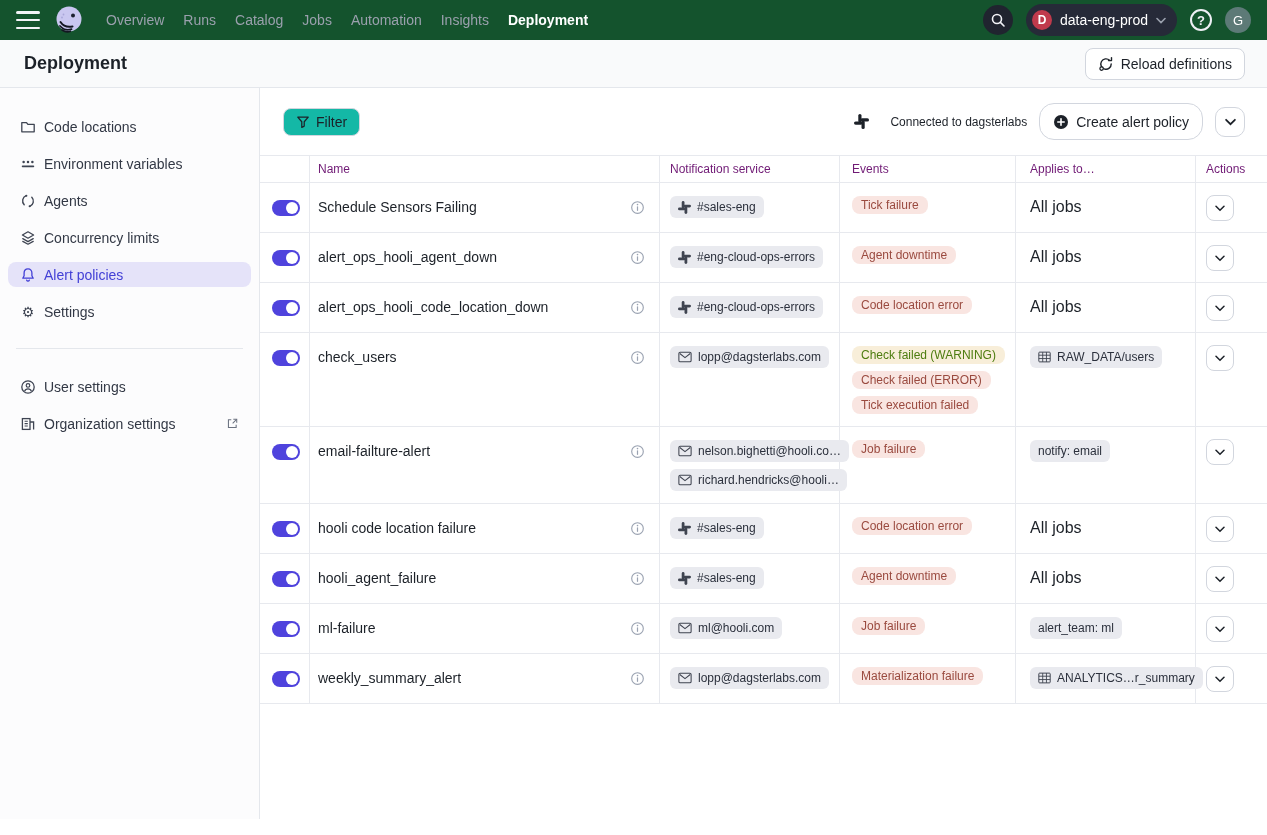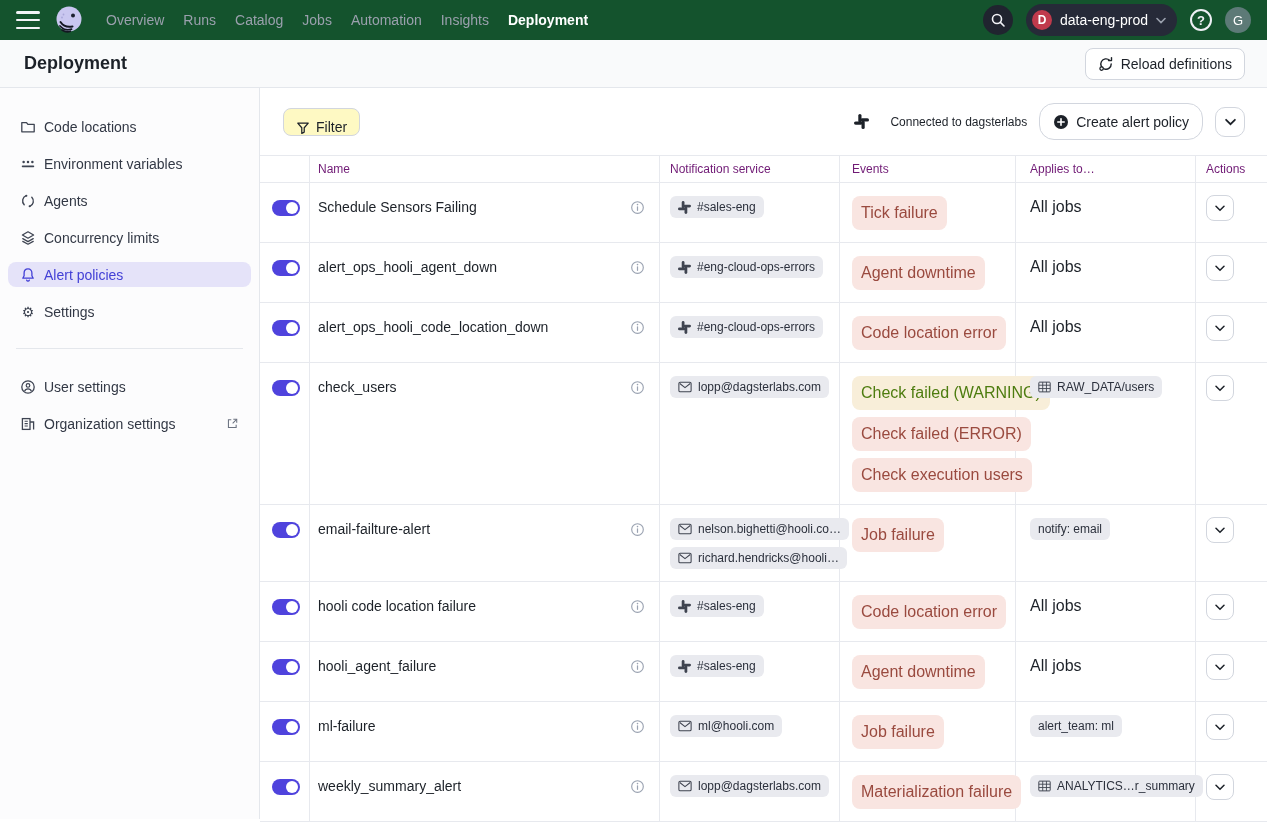--- a/index.html
+++ b/index.html
@@ -39,21 +39,21 @@
   .side-item { height:25px; display:flex; align-items:center; gap:8px; padding:0 12px; margin:12px 8px; border-radius:8px; font-size:14px; color:#323845; cursor:pointer; }
   .side-item .sicon { width:16px; height:16px; display:flex; align-items:center; justify-content:center; color:#3e4452; }
   .side-item.active { background:#e5e3f9; color:#4340d6; }
   .side-item.active .sicon { color:#4340d6; }
   .side-item .ext { margin-left:auto; color:#6b7280; }
   .side-divider { height:1px; background:#e4e7ec; margin:12px 16px 13px 16px; }
   .uni { font-size:14px; line-height:16px; width:16px; text-align:center; }
 
   .main { flex:1; display:flex; flex-direction:column; background:#fff; }
   .toolbar { display:flex; align-items:center; padding:15px 22px 15px 23px; }
-  .filter-btn { height:28px; background:#fef9c3; border:1px solid #d2d6de; border-radius:8px; display:flex; align-items:flex-end; gap:6px; padding:0 12px; font-size:14px; color:#1c2128; cursor:pointer; font-family:inherit; }
+  .filter-btn { height:28px; background:#14b8a6; border:1px solid #d2d6de; border-radius:8px; display:flex; align-items:center; gap:6px; padding:0 12px; font-size:14px; color:#1c2128; cursor:pointer; font-family:inherit; }
   .toolbar-right { margin-left:auto; display:flex; align-items:center; gap:12px; }
   .connected { display:flex; align-items:center; gap:21px; font-size:12px; color:#1c2128; }
   .create-btn { height:37px; background:#fff; border:1px solid #d2d6de; border-radius:15px; display:flex; align-items:center; gap:7px; padding:0 13px; font-size:14px; color:#1c2128; cursor:pointer; font-family:inherit; }
   .more-btn { width:30px; height:30px; background:#fff; border:1px solid #d2d6de; border-radius:10px; display:flex; align-items:center; justify-content:center; cursor:pointer; }
 
   
   .thead, .trow { display:grid; grid-template-columns:50px 350px 180px 176px 180px 1fr; }
   .thead { height:28px; border-top:1px solid #e7e9ee; border-bottom:1px solid #e7e9ee; align-items:center; font-size:12px; color:#701a75; }
   .thead .hcell { height:100%; display:flex; align-items:center; }
   .trow { border-bottom:1px solid #e7e9ee; min-height:50px; }
@@ -69,21 +69,21 @@
   .pname { font-size:14px; color:#1c2128; line-height:17px; }
   .info { margin-left:auto; color:#9aa2b1; cursor:pointer; padding-top:1px; }
 
   .stack { display:flex; flex-direction:column; align-items:flex-start; gap:7px; }
   .notif-cell { padding-left:10px; }
   .events-cell { padding-left:12px; }
   .applies-cell { padding-left:14px; }
 
   .pill { height:22px; display:inline-flex; align-items:center; gap:6px; background:#e9eaef; border-radius:6px; padding:0 8px; font-size:12px; color:#2b303c; white-space:nowrap; }
   .pill .picon { color:#3f4450; display:flex; }
-  .badge { height:34px; display:inline-flex; align-items:center; border-radius:8px; padding:0 9px; font-size:16px; white-space:nowrap; }
+  .badge { height:18px; display:inline-flex; align-items:center; border-radius:8px; padding:0 9px; font-size:12px; white-space:nowrap; }
   .badge.error { background:#f9e5e1; color:#9a4a3f; }
   .badge.warning { background:#f8eed9; color:#4d7c0f; }
   .applies-text { font-size:16px; color:#1c2128; display:inline-block; margin-top:2px; }
 
   .actions-cell { padding:12px 0 0 10px; }
   .action-btn { width:28px; height:26px; background:#fff; border:1px solid #d2d6de; border-radius:8px; display:flex; align-items:center; justify-content:center; cursor:pointer; }
 </style>
 </head>
 <body>
 
@@ -454,21 +454,21 @@
                     </svg>
                   </span>
                   <span>lopp@dagsterlabs.com</span>
                 </span>
               </div>
             </div>
             <div class="cell events-cell bdr">
               <div class="stack">
                 <span class="badge warning">Check failed (WARNING)</span>
                 <span class="badge error">Check failed (ERROR)</span>
-                <span class="badge error">Check execution users</span>
+                <span class="badge error">Tick execution failed</span>
               </div>
             </div>
             <div class="cell applies-cell bdr"><span class="pill">
                 <span class="picon">
                   <svg width="13" height="12" viewBox="0 0 16 14">
                     <rect x="1" y="1" width="14" height="12" rx="1" fill="none" stroke="currentColor" stroke-width="1.2"></rect>
                     <path d="M1 4.8 h14 M5.8 1 v12 M10.4 1 v12 M1 8.9 h14" stroke="currentColor" stroke-width="1.1"></path>
                   </svg>
                 </span>
                 <span>RAW_DATA/users</span>

